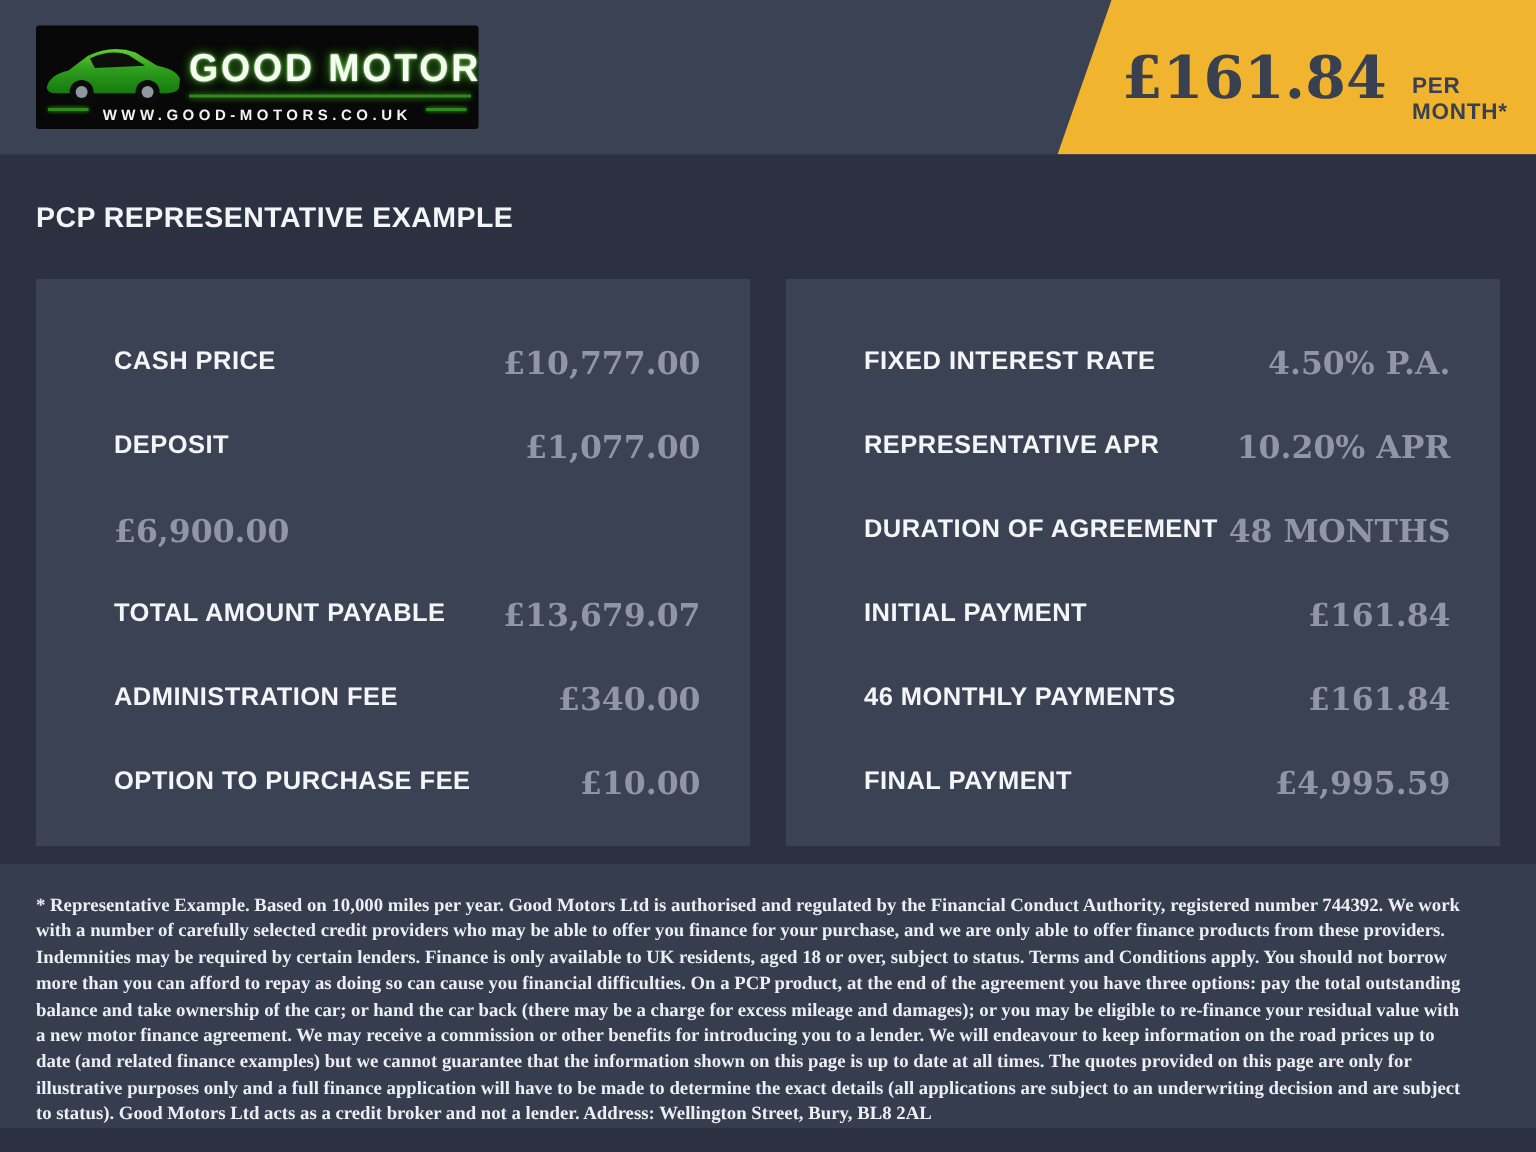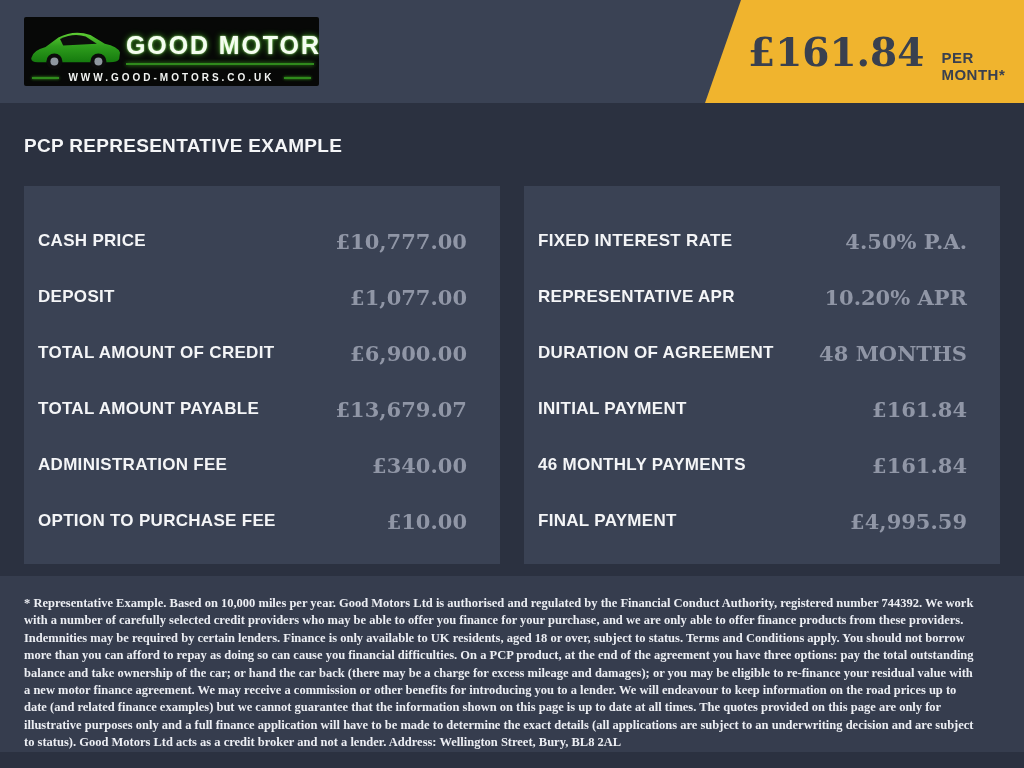--- a/index.html
+++ b/index.html
@@ -28,21 +28,21 @@
     color:#f4fdf0;white-space:nowrap;
     text-shadow:0 0 2px #baf29b,0 0 7px #3fae1f;
     transform:scaleX(.96);transform-origin:left;
   }
   .logo-underline{
     position:absolute;left:102px;top:46px;width:188px;height:2px;
     background:#2f8a1c;box-shadow:0 0 4px #3fae1f;
   }
   .logo-site-row{
     position:absolute;left:8px;right:8px;top:55px;
-    display:flex;align-items:center;justify-content:center;gap:9px;
+    display:flex;justify-content:center;gap:9px;
   }
   .logo-site-row .gline{height:2px;width:34px;background:#2f8a1c;box-shadow:0 0 3px #3fae1f;}
   .logo-site{
     font-size:10px;font-weight:700;letter-spacing:3px;color:#f2f4f2;
     white-space:nowrap;
   }
 
   
   .price-banner{
     position:absolute;top:0;right:0;width:324px;height:103px;
@@ -67,21 +67,21 @@
     font-size:19px;font-weight:700;color:#F4F5F7;letter-spacing:.3px;
   }
 
   
   .panels{
     display:flex;gap:24px;padding:0 24px;margin-top:29px;
   }
   .panel{
     flex:1;height:378px;box-sizing:border-box;
     background:#3A4254;
-    padding:27px 33px 0 14px;
+    padding:27px 33px 0 52px;
     text-align:right;
   }
   .frow{
     height:56px;display:flex;justify-content:space-between;align-items:center;
   }
   .flabel{
     font-size:17px;font-weight:700;color:#F4F5F7;letter-spacing:.3px;
   }
   .fvalue{
     font-family:"DejaVu Serif",serif;
@@ -143,21 +143,20 @@
   <div class="panel">
     <div class="frow">
       <span class="flabel">CASH PRICE</span>
       <span class="fvalue">£10,777.00</span>
     </div>
     <div class="frow">
       <span class="flabel">DEPOSIT</span>
       <span class="fvalue">£1,077.00</span>
     </div>
     <div class="frow">
-      <span class="flabel">TOTAL AMOUNT OF CREDIT</span>
       <span class="fvalue">£6,900.00</span>
     </div>
     <div class="frow">
       <span class="flabel">TOTAL AMOUNT PAYABLE</span>
       <span class="fvalue">£13,679.07</span>
     </div>
     <div class="frow">
       <span class="flabel">ADMINISTRATION FEE</span>
       <span class="fvalue">£340.00</span>
     </div>

